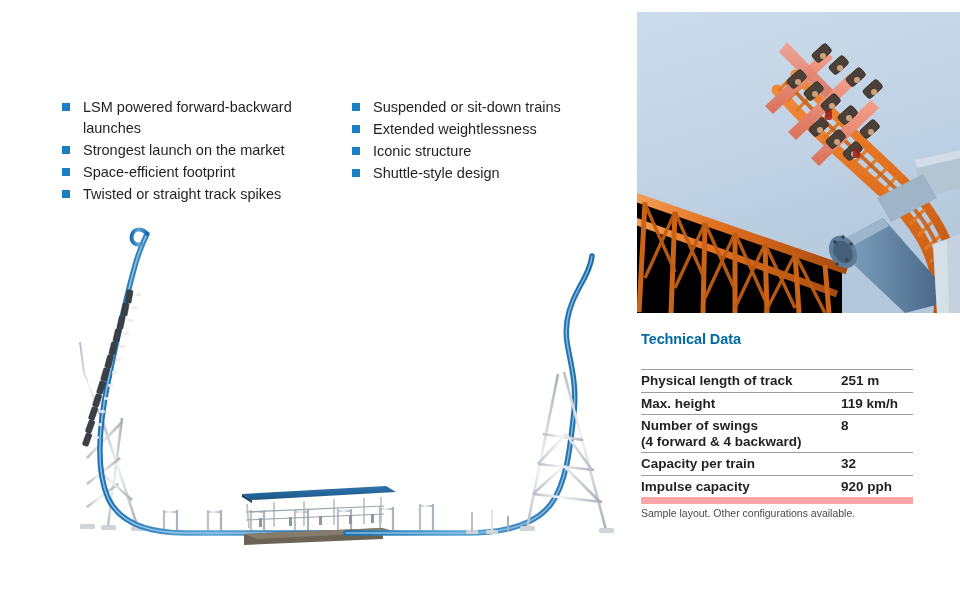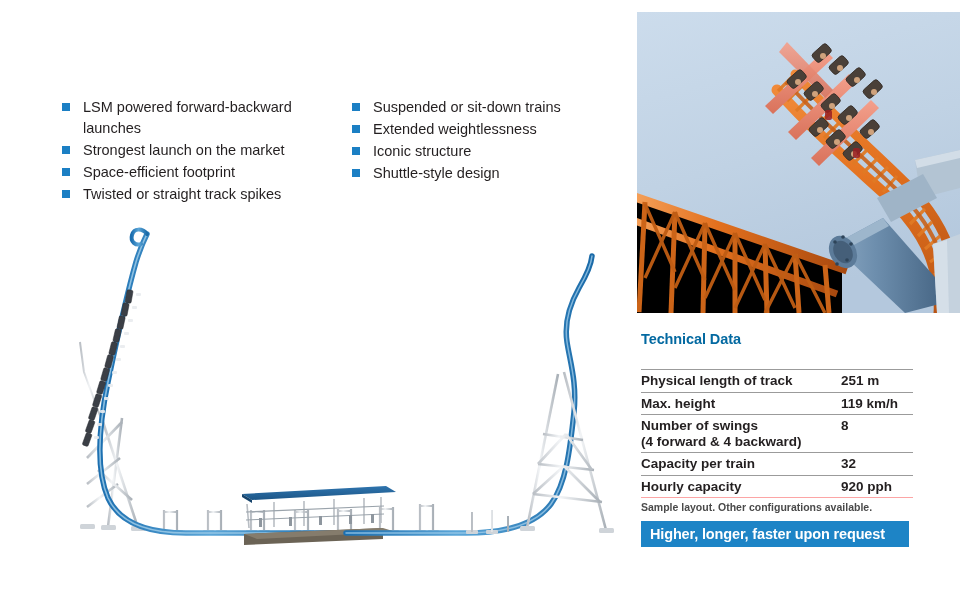--- a/index.html
+++ b/index.html
@@ -105,26 +105,25 @@
   #tech-table td {
     padding: 3px 0 3px 0;
     vertical-align: top;
     line-height: 15.5px;
   }
   #tech-table td.tech-label { width: 200px; }
   #tech-table td.tech-value { width: 72px; }
   .tech-sublabel { display: block; }
 
   #tech-footnote {
-    border-top: 1px solid #fca5a5;
+    border-top: 7px solid #fca5a5;
     padding-top: 3px;
     font-size: 10.5px;
     color: #4a4a4a;
     line-height: 13px;
-    font-weight: bold;
   }
 
   
   #callout-banner {
     position: absolute;
     left: 5px; top: 521px;
     width: 268px; height: 26px;
     background: #1d84c6;
     color: #ffffff;
     font-size: 14.5px;
@@ -528,26 +527,23 @@
           <td class="tech-value">8</td>
         </tr>
         <tr>
           <td class="tech-label">
             <span>Capacity per train</span>
           </td>
           <td class="tech-value">32</td>
         </tr>
         <tr>
           <td class="tech-label">
-            <span>Hourly capacity</span>
+            <span>Impulse capacity</span>
           </td>
           <td class="tech-value">920 pph</td>
         </tr>
       </tbody>
     </table>
 
     <div id="tech-footnote">Sample layout. Other configurations available.</div>
   </section>
 
-  <div id="callout-banner">
-    <span>Higher, longer, faster upon request</span>
-  </div>
 </div>
 
 </body></html>

